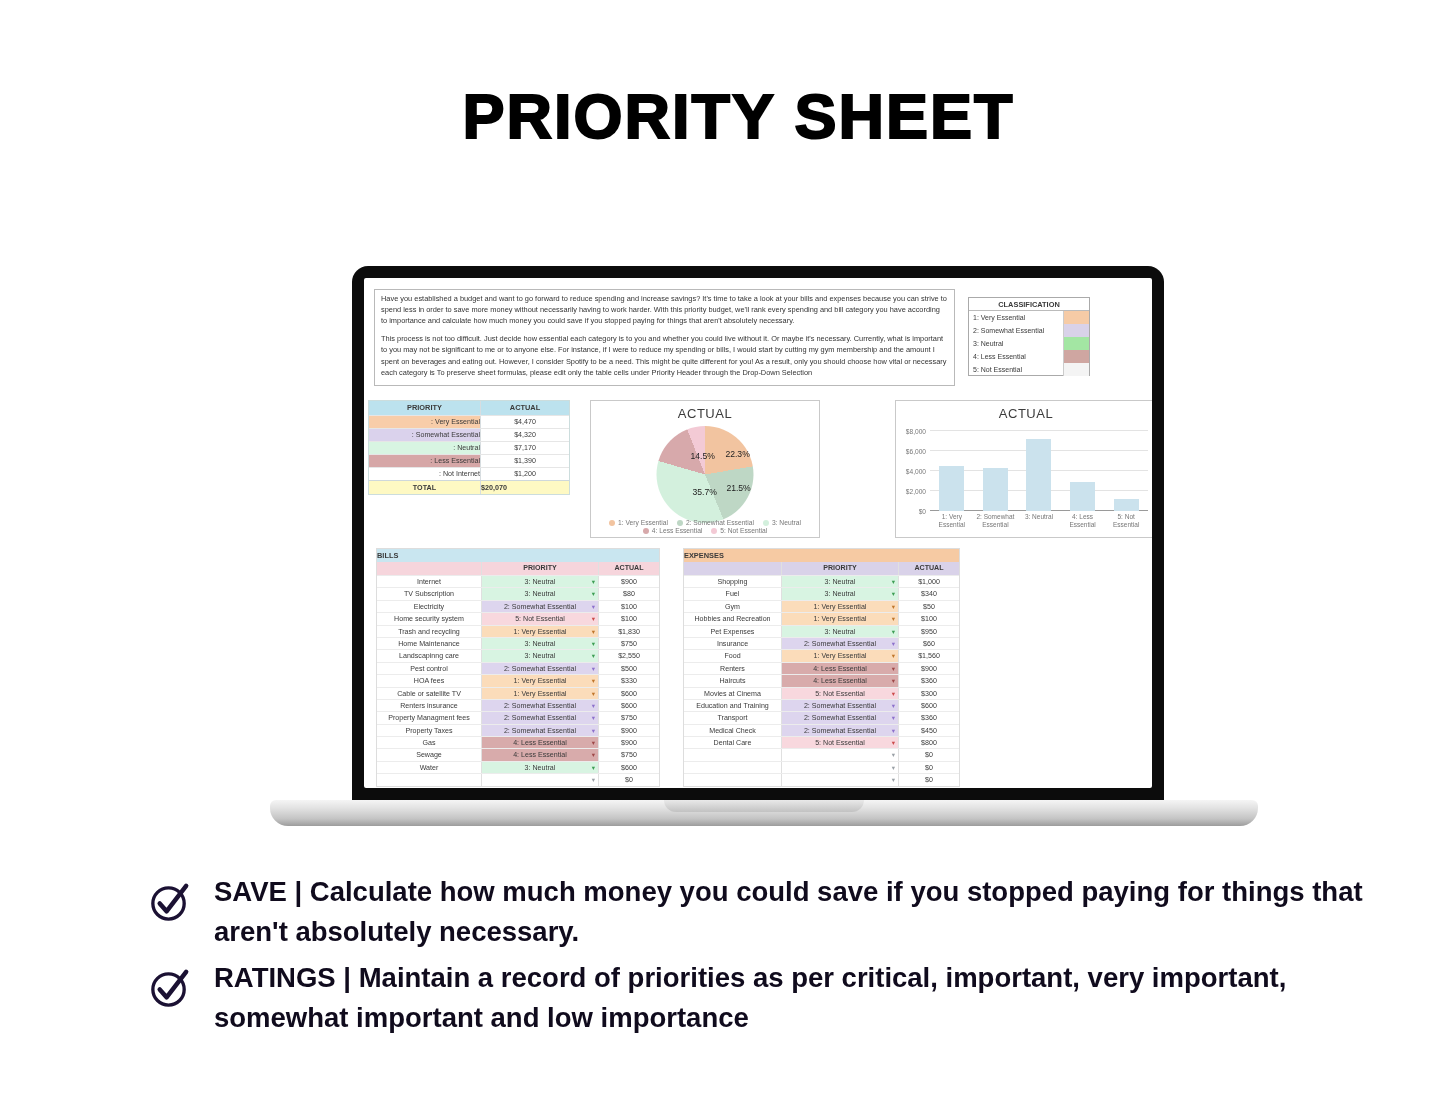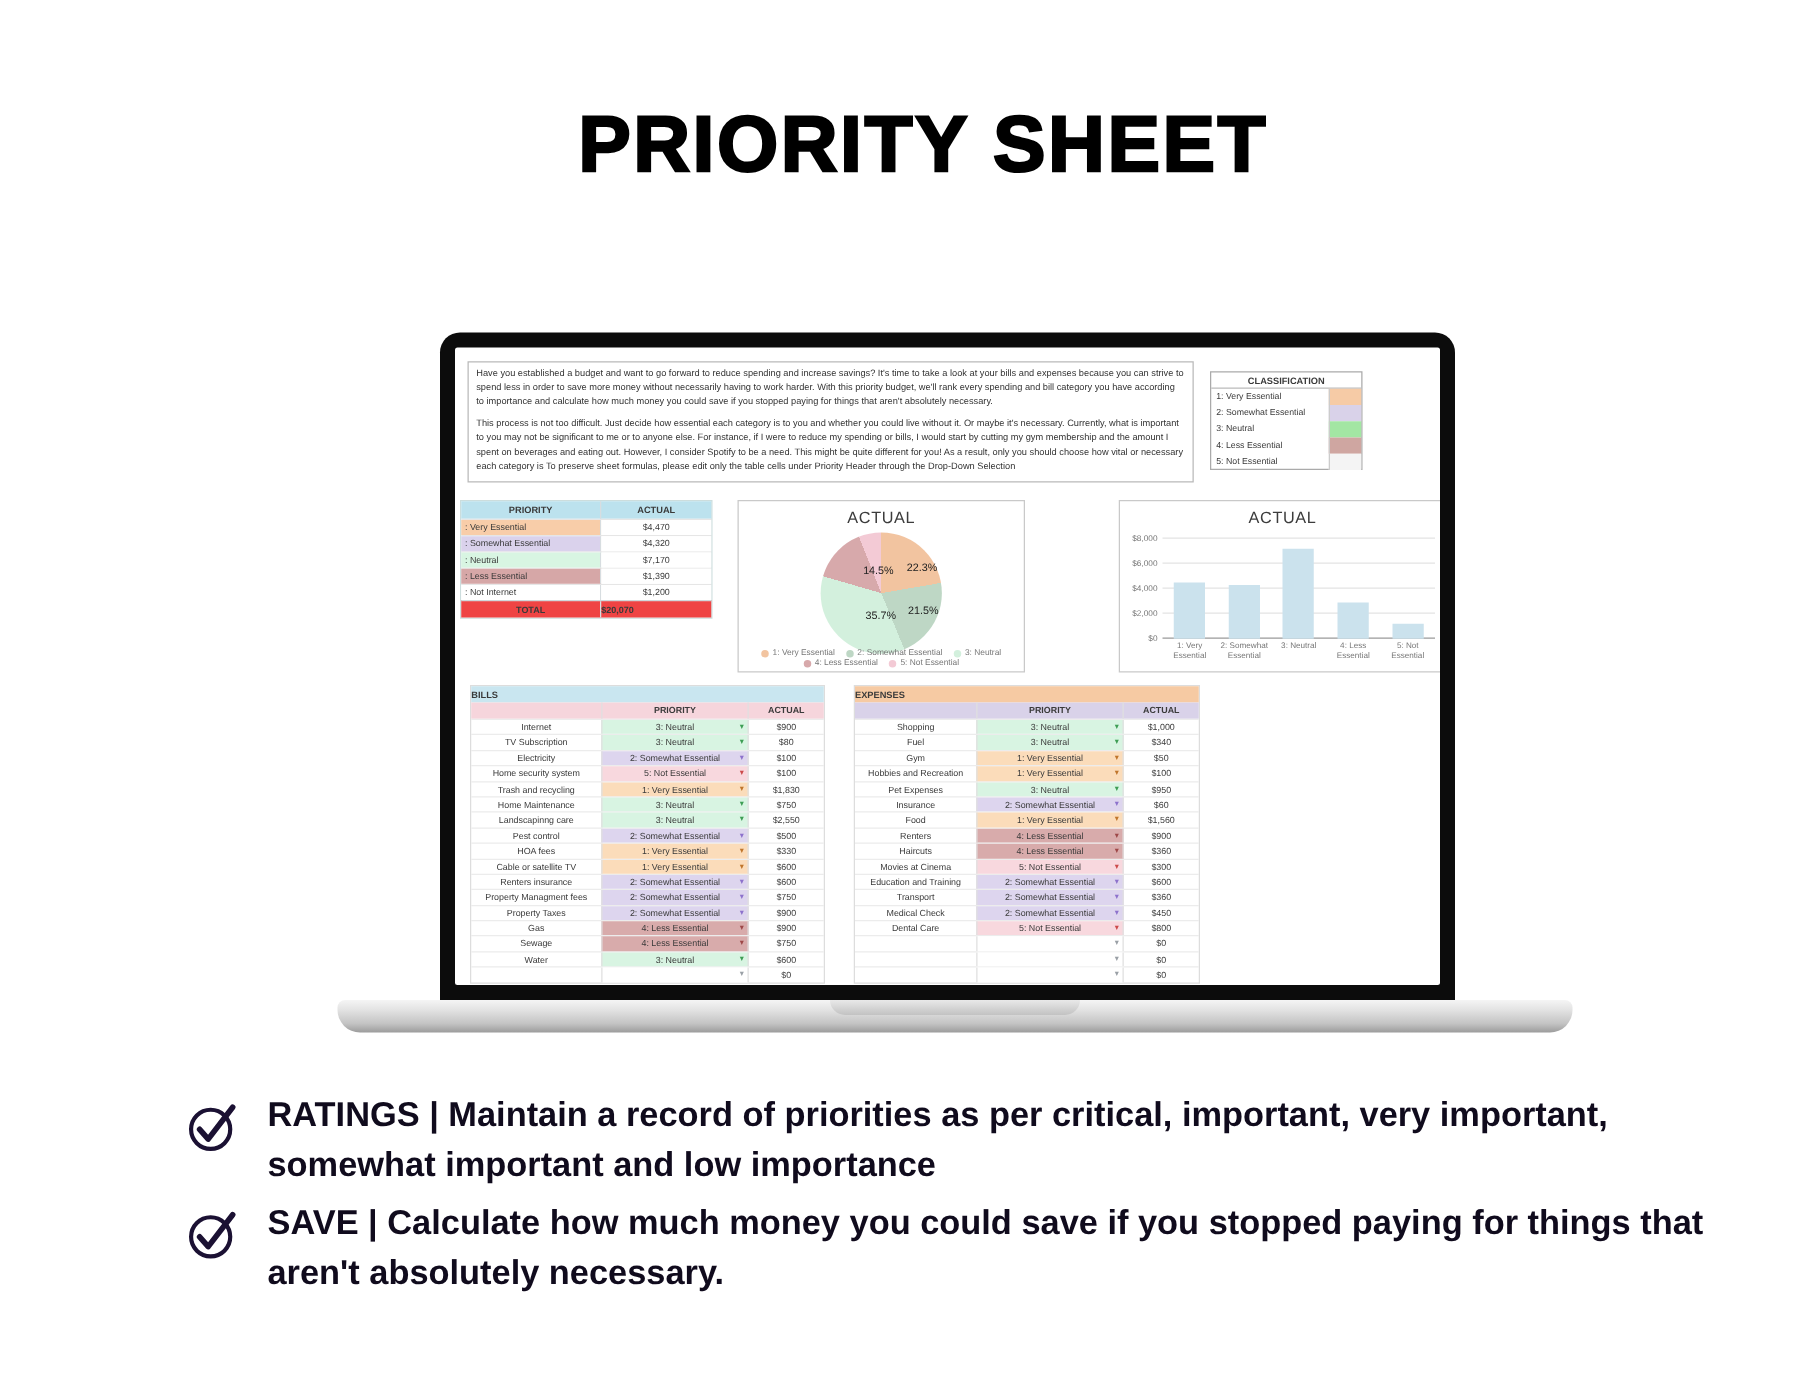--- a/index.html
+++ b/index.html
@@ -38,21 +38,21 @@
   .clas-swatch{width:26px;border-left:1px solid #ccc;}
 
   
   .summary{position:absolute;left:4px;top:122px;width:202px;border:1px solid #cdd;background:#fff;}
   .sum-head,.sum-row,.sum-total{display:flex;}
   .sum-head{height:14px;line-height:14px;font-weight:bold;}
   .sum-head>span{text-align:center;font-size:7.4px;}
   .sum-c1{width:112px;border-right:1px solid #d7dde0;}
   .sum-c2{flex:1;}
   .sum-row{height:13px;line-height:13px;border-top:1px solid #e6e6e6;}
-  .sum-row .sum-c1{padding-left:3px;font-size:7.1px;white-space:nowrap;overflow:hidden;}
+  .sum-row .sum-c1{padding-left:3px;font-size:7.1px;white-space:nowrap;overflow:hidden;text-align:right;}
   .sum-row .sum-c2{text-align:center;background:#fff;font-size:7.1px;}
   .sum-total{height:14px;line-height:14px;font-weight:bold;border-top:1px solid #cfd8db;}
   .sum-total .sum-c1{text-align:center;}
   .sum-total .sum-c2{text-align:left;}
 
   
   .panel{position:absolute;border:1px solid #c9c9c9;background:#fff;}
   .pie-panel{left:226px;top:122px;width:230px;height:138px;}
   .bar-panel{left:531px;top:122px;width:262px;height:138px;}
   .chart-title{text-align:center;font-size:13px;color:#3c3c3c;padding-top:5px;letter-spacing:.5px;}
@@ -159,21 +159,21 @@
             </div>
             <div class="sum-row">
               <span class="sum-c1" style="background: rgb(214, 167, 167);">: Less Essential</span>
               <span class="sum-c2">$1,390</span>
             </div>
             <div class="sum-row">
               <span class="sum-c1" style="background: rgb(255, 255, 255);">: Not Internet</span>
               <span class="sum-c2">$1,200</span>
             </div>
           </div>
-        <div class="sum-total" style="background: #ef4444;">
+        <div class="sum-total" style="background: #fef9c3;">
           <span class="sum-c1">TOTAL</span>
           <span class="sum-c2">$20,070</span>
         </div>
       </div>
 
       <div class="panel pie-panel">
         <div class="chart-title">ACTUAL</div>
         <div class="pie" style="background: conic-gradient(rgb(242, 196, 160) 0deg, rgb(242, 196, 160) 80.28deg, rgb(190, 215, 197) 80.28deg, rgb(190, 215, 197) 157.68deg, rgb(211, 240, 221) 157.68deg, rgb(211, 240, 221) 286.2deg, rgb(215, 169, 171) 286.2deg, rgb(215, 169, 171) 338.4deg, rgb(243, 202, 213) 338.4deg, rgb(243, 202, 213) 360deg);">
           <span class="pie-label plab-0">22.3%</span>
           <span class="pie-label plab-1">21.5%</span>
@@ -446,24 +446,24 @@
   <div class="laptop-base">
     <div class="laptop-notch"></div>
   </div>
 
   <div class="bullets">
     <div class="bullet">
       <svg width="47" height="47" viewBox="0 0 48 48">
         <circle cx="23" cy="26" r="16" fill="none" stroke="#1B1133" stroke-width="3.4"></circle>
         <path d="M14 26 L21 34 L41 8" fill="none" stroke="#1B1133" stroke-width="4.6" stroke-linecap="round" stroke-linejoin="round"></path>
       </svg>
-      <p>RATINGS | Maintain a record of priorities as per critical, important, very important, somewhat important and low importance</p>
+      <p>SAVE | Calculate how much money you could save if you stopped paying for things that aren't absolutely necessary.</p>
     </div>
     <div class="bullet">
       <svg width="47" height="47" viewBox="0 0 48 48">
         <circle cx="23" cy="26" r="16" fill="none" stroke="#1B1133" stroke-width="3.4"></circle>
         <path d="M14 26 L21 34 L41 8" fill="none" stroke="#1B1133" stroke-width="4.6" stroke-linecap="round" stroke-linejoin="round"></path>
       </svg>
-      <p>SAVE | Calculate how much money you could save if you stopped paying for things that aren't absolutely necessary.</p>
+      <p>RATINGS | Maintain a record of priorities as per critical, important, very important, somewhat important and low importance</p>
     </div>
   </div>
 
 </div>
 
 </body></html>

